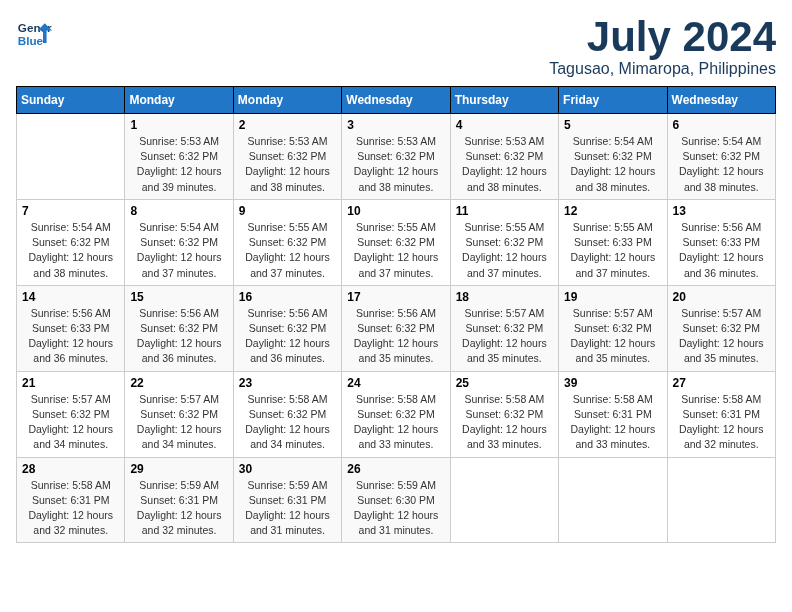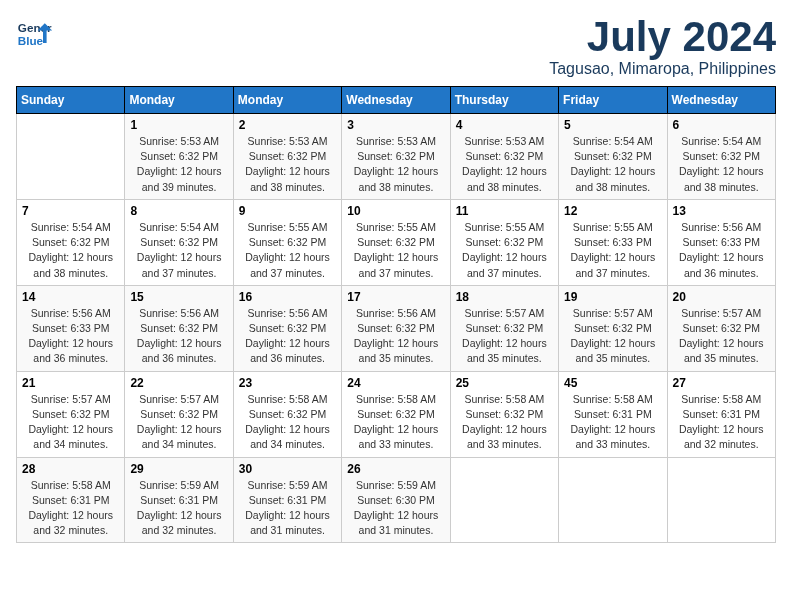--- a/index.html
+++ b/index.html
@@ -288,21 +288,21 @@
 and 33 minutes.</div>
         </td>
         <td>
           <span class="day-num">25</span>
           <div class="day-info" style="white-space: pre-line;">Sunrise: 5:58 AM
 Sunset: 6:32 PM
 Daylight: 12 hours
 and 33 minutes.</div>
         </td>
         <td>
-          <span class="day-num">45</span>
+          <span class="day-num">39</span>
           <div class="day-info" style="white-space: pre-line;">Sunrise: 5:58 AM
 Sunset: 6:31 PM
 Daylight: 12 hours
 and 33 minutes.</div>
         </td>
         <td>
           <span class="day-num">27</span>
           <div class="day-info" style="white-space: pre-line;">Sunrise: 5:58 AM
 Sunset: 6:31 PM
 Daylight: 12 hours

